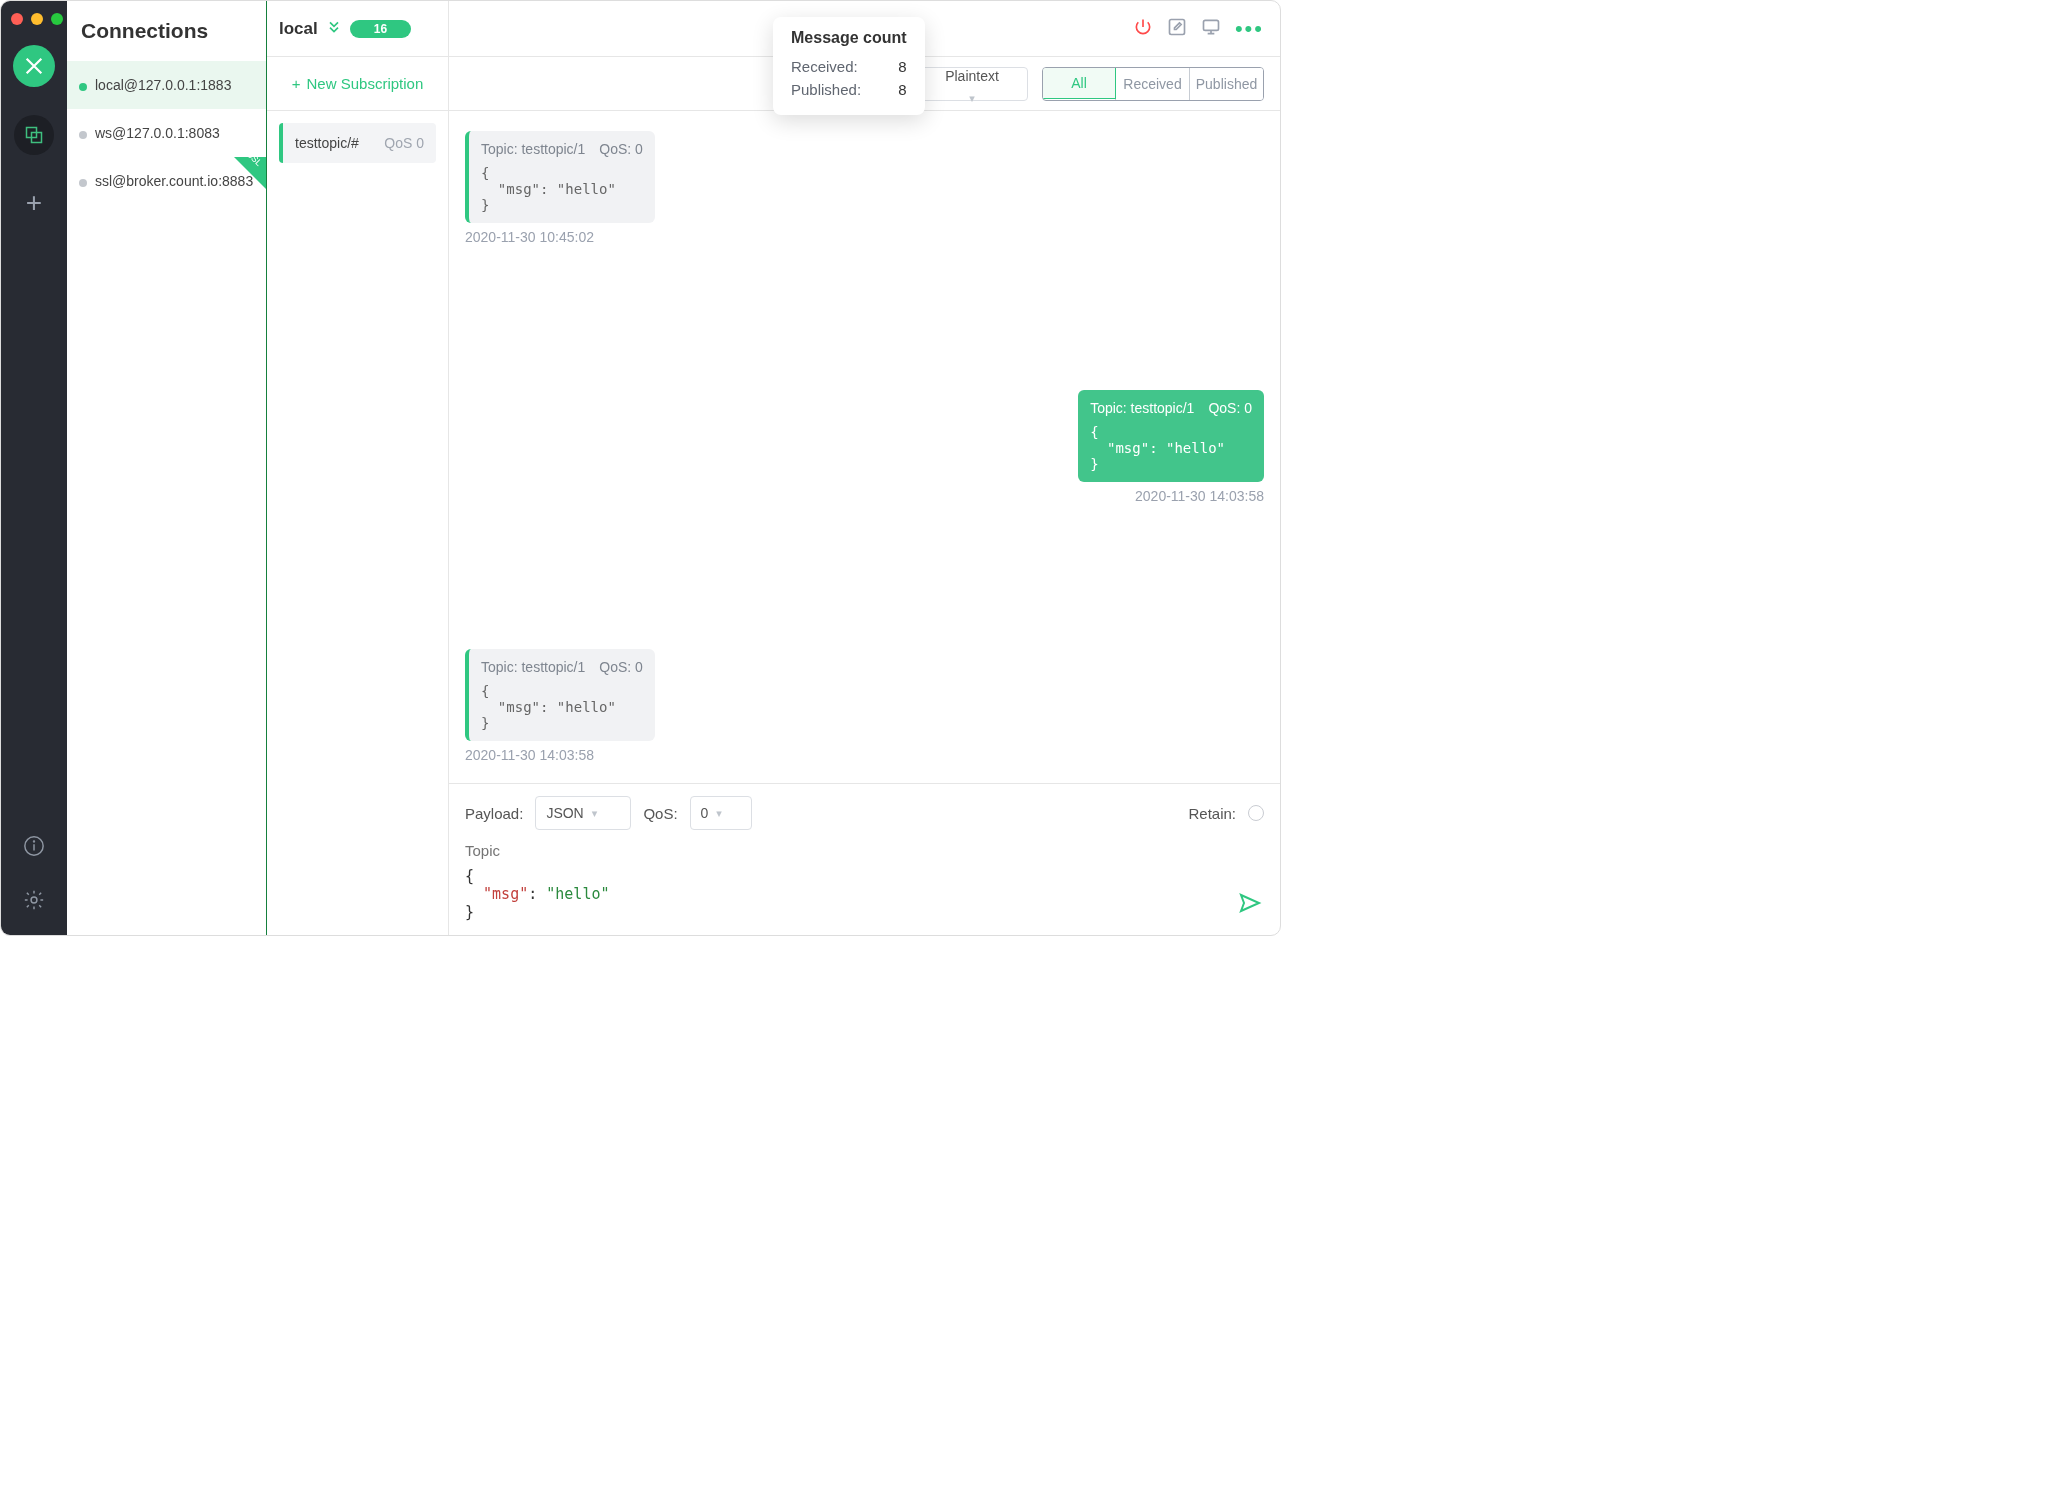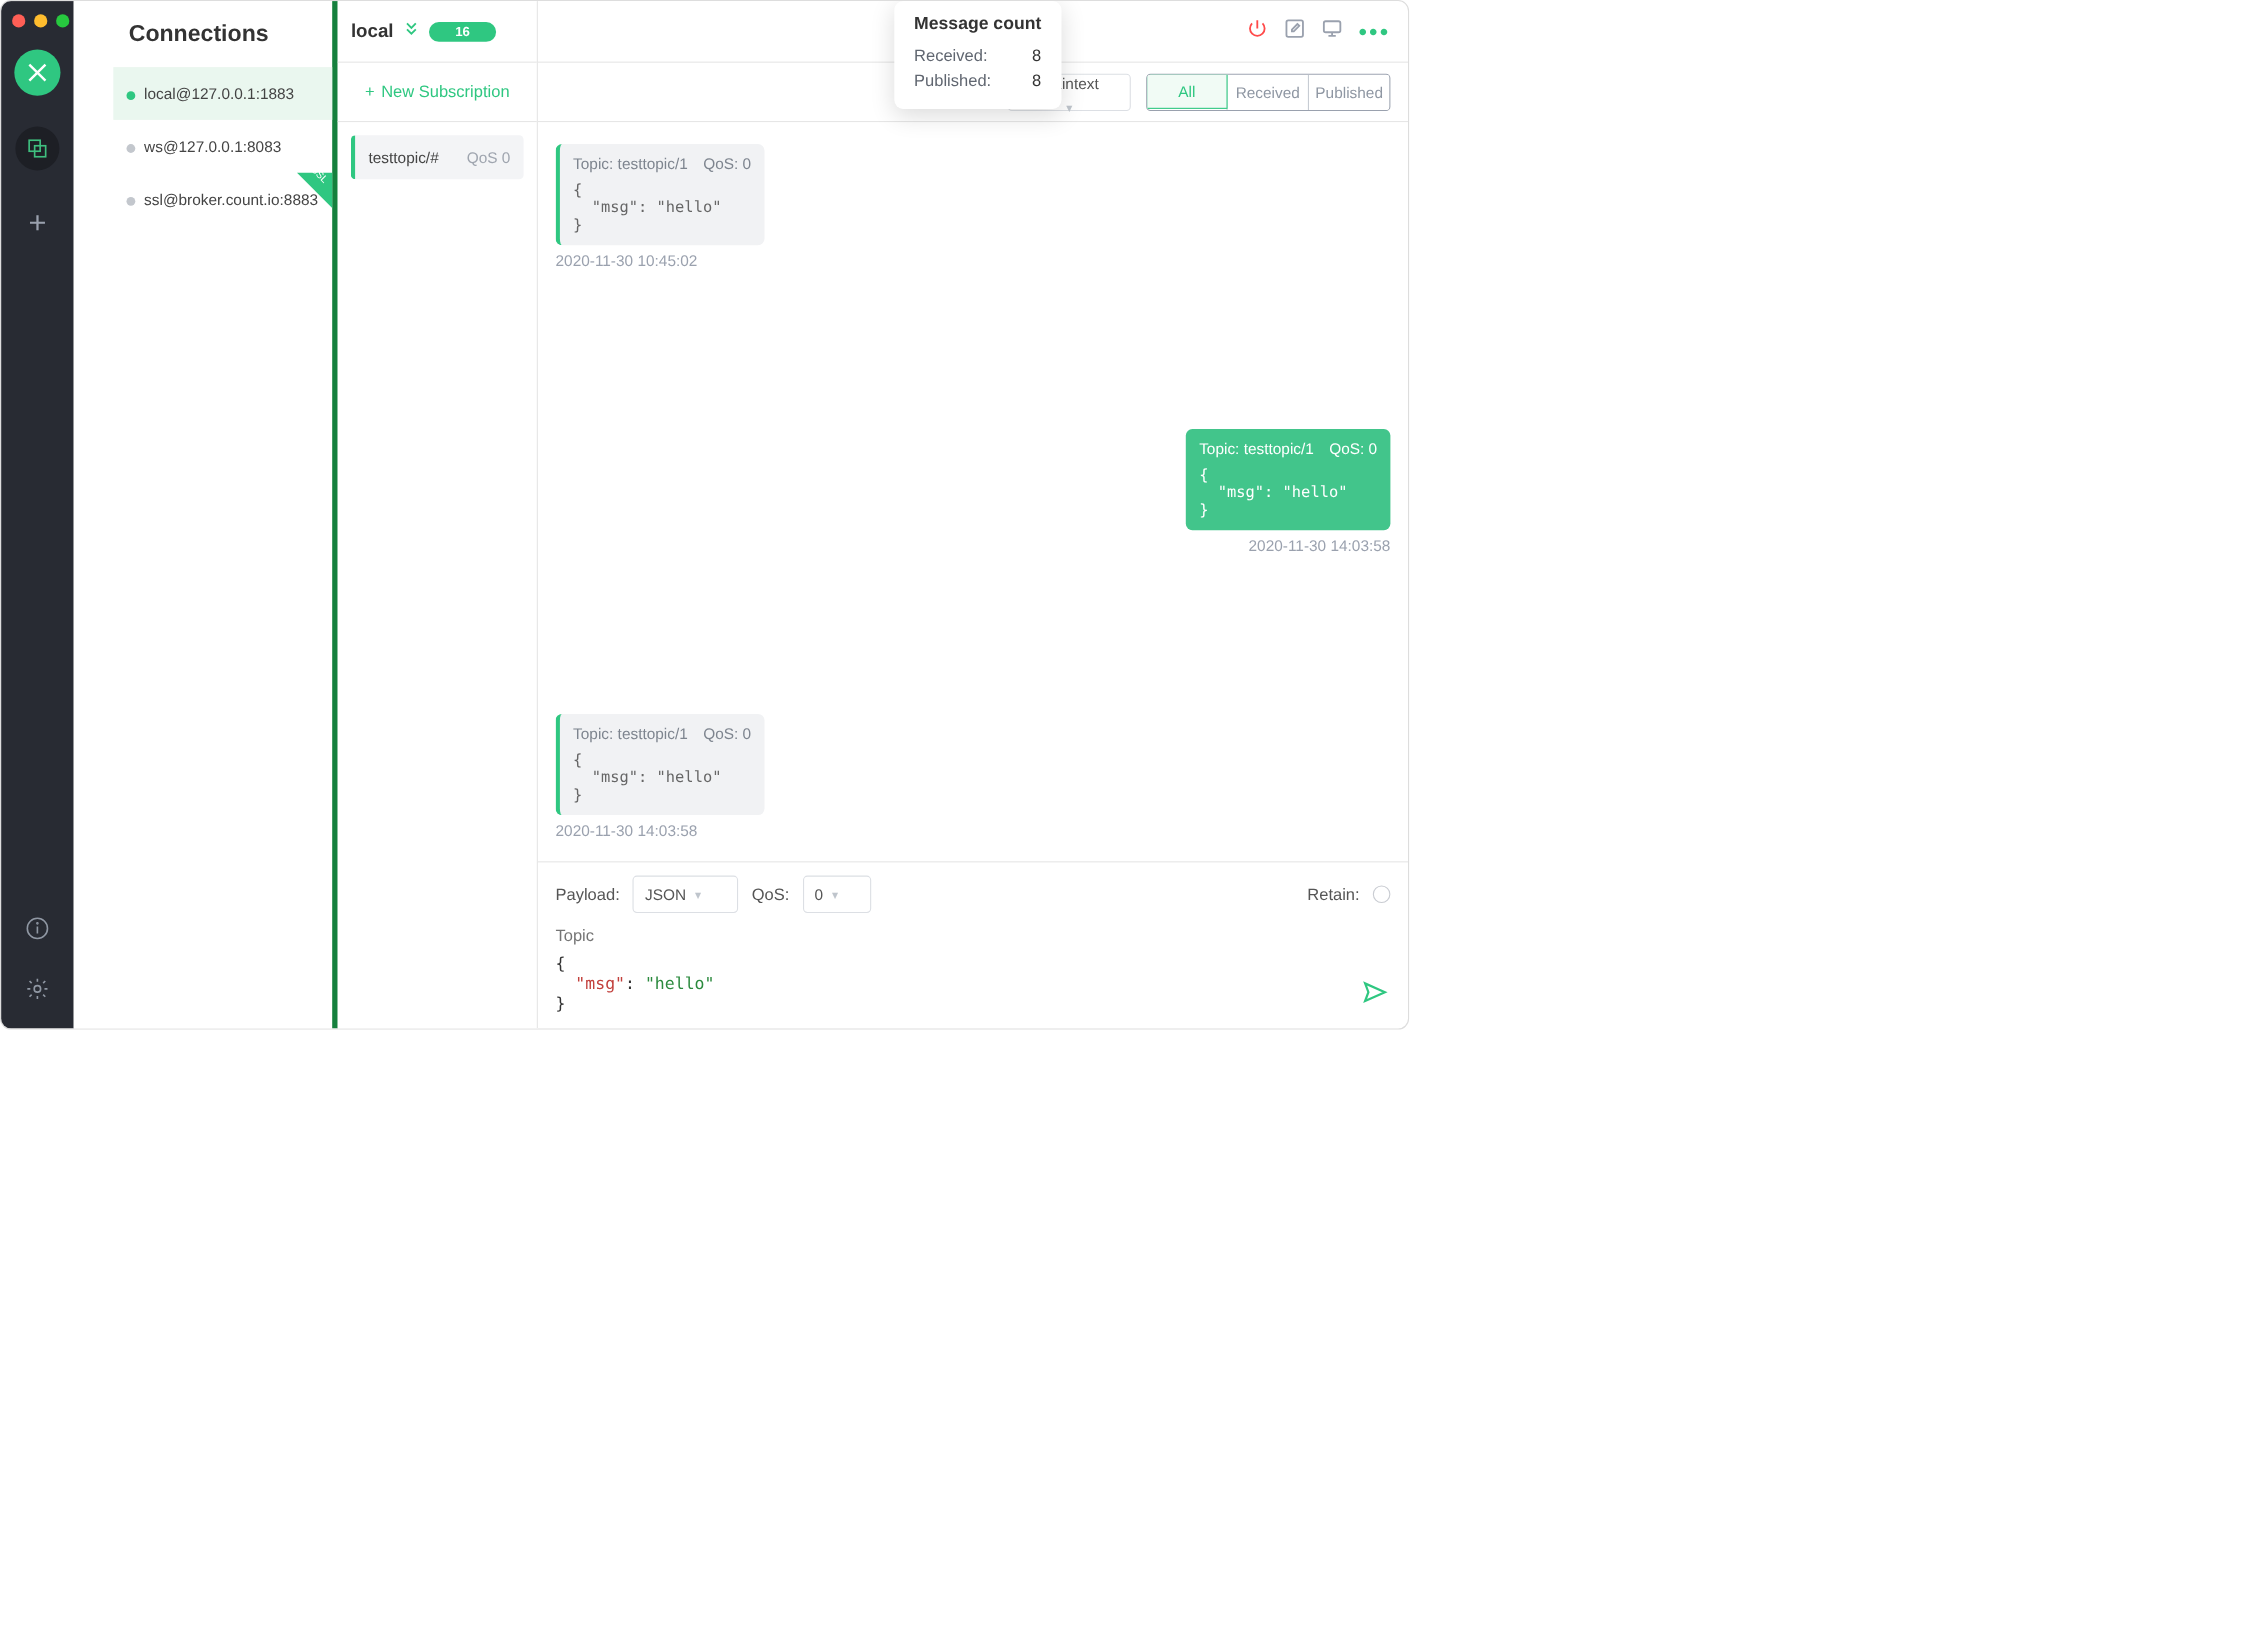--- a/index.html
+++ b/index.html
@@ -51,24 +51,23 @@
     color:#3fbf7f;
   }
   .rail-item.dark { background:#1d1f25; }
   .rail-item.plain { color:#9aa1ae; font-size:28px; font-weight:300; }
   .rail-spacer { flex:1; }
   .rail-bottom { padding-bottom: 20px; display:flex; flex-direction:column; align-items:center; gap:28px; color:#8f97a3;}
   .rail-bottom svg { width:22px; height:22px; stroke:#8f97a3; fill:none; stroke-width:1.6;}
 
   
   .connections {
-    width: 240px;
-    border-right: 5px solid #15803d;
+    width: 200px;
+    border-right: 1px solid #15803d;
     background:#fff;
-    padding-left:36px;
   }
   .conn-header { font-size: 21px; font-weight:700; padding: 18px 14px 18px 14px; }
   .conn-item {
     position:relative;
     padding: 16px 14px 16px 28px;
     font-size:14px; color:#444;
   }
   .conn-item.active { background:#eaf7ef; }
   .conn-dot {
     position:absolute; width:8px;height:8px;border-radius:50%;
@@ -199,21 +198,21 @@
   .tok-brace{color:#333;} .tok-key{color:#c2403c;} .tok-colon{color:#333;}
   .tok-str{color:#2b8a3e;}
   .send-btn {
     position:absolute; right:18px; bottom:16px;
     color:#2fc781;
   }
 
   
   .popover {
     position:absolute;
-    top: 0px; left: 324px;
+    top: 16px; left: 324px;
     background:#fff;
     border-radius:8px;
     box-shadow: 0 6px 22px rgba(0,0,0,0.14);
     padding:12px 18px 14px 18px;
     font-size:16px;
     color:#333;
     z-index: 50;
   }
   .popover h4 { font-size:16px; font-weight:600; margin-bottom:8px;}
   .popover .row { display:flex; gap:22px; color:#606670; font-size:15px; padding:3px 0;justify-content:space-between;}

